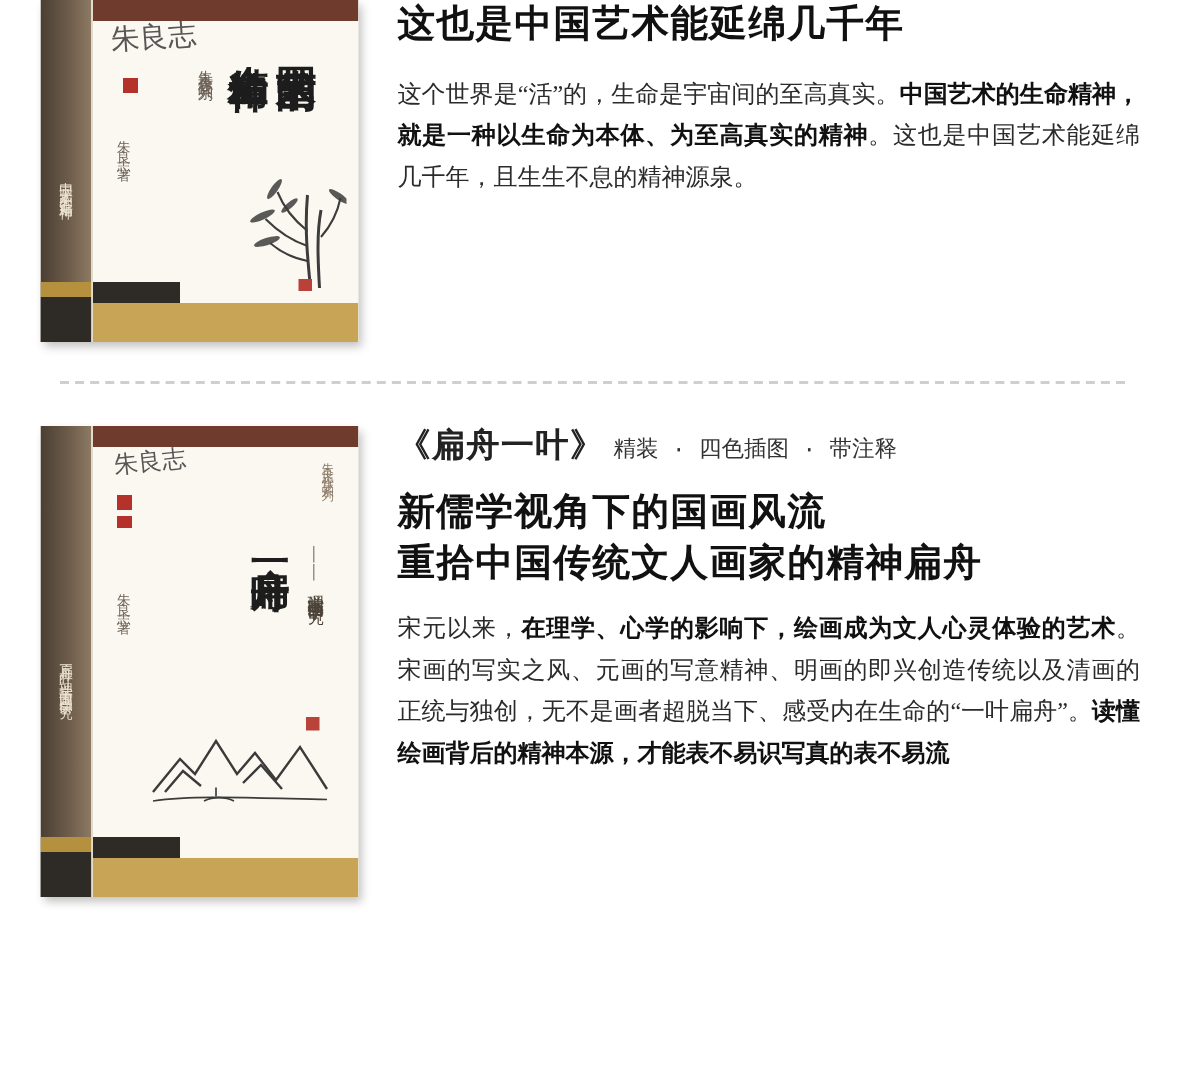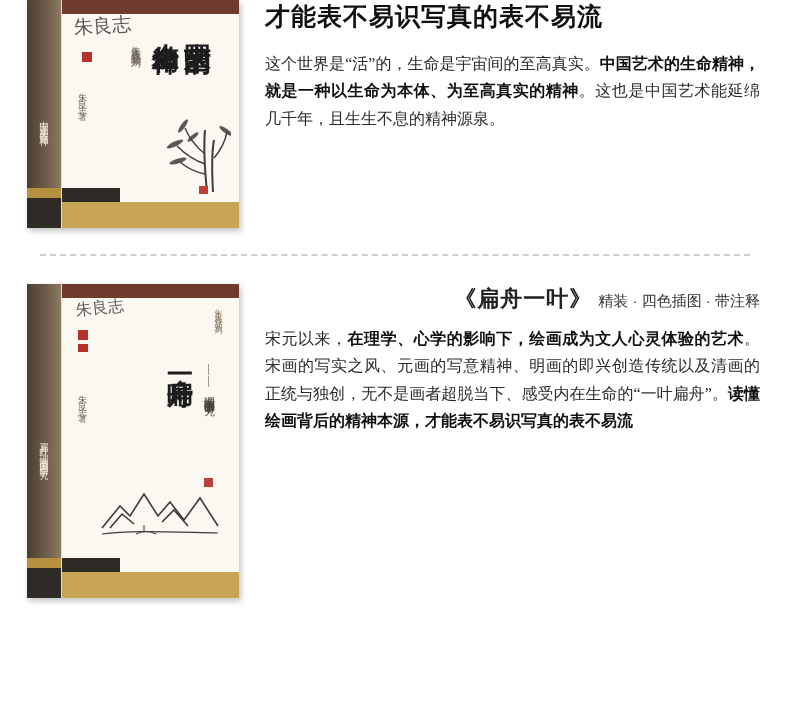--- a/index.html
+++ b/index.html
@@ -221,25 +221,24 @@
     font-size: 25px;
     color: #111;
     letter-spacing: 1px;
     line-height: 1.35;
     margin: 0 0 16px 0;
   }
   .headline.two-line { margin-bottom: 14px; }
   .headline-line { display: block; }
 
   .meta-line {
-    font-family: Liberation Sans, sans-serif;
+    font-family: Liberation Mono, monospace;
     margin: 0 0 10px 0;
     line-height: 1.4;
     color: #222;
-    text-align: right;
   }
   .meta-title {
     font-size: 22px;
     font-weight: 700;
     letter-spacing: 1px;
   }
   .meta-tags {
     font-size: 15px;
     color: #333;
     margin-left: 6px;
@@ -320,21 +319,21 @@
               <ellipse cx="31" cy="59" rx="9" ry="2.4" transform="rotate(-18 31 59)"></ellipse>
               <ellipse cx="46" cy="35" rx="7" ry="2" transform="rotate(-40 46 35)"></ellipse>
             </g>
             <rect x="52" y="84" width="9" height="9" fill="#b4322a"></rect>
           </svg>
         </div>
       </div>
     </div>
 
     <div class="text-col">
-      <h2 class="headline">才能表不易识写真的表不易流</h2>
+      <h2 class="headline">这也是中国艺术能延绵几千年</h2>
       <p class="para">
         <span>这个世界是“活”的，生命是宇宙间的至高真实。</span><b>中国艺术的生命精神，就是一种以生命为本体、为至高真实的精神</b><span>。这也是中国艺术能延绵几千年，且生生不息的精神源泉。</span>
       </p>
     </div>
   </div>
 
   <div class="divider"></div>
 
   <div class="section sec2">
 
@@ -376,19 +375,23 @@
             <rect x="104" y="2" width="9" height="9" fill="#b4322a"></rect>
           </svg>
         </div>
       </div>
     </div>
 
     <div class="text-col">
       <p class="meta-line">
         <span class="meta-title">《扁舟一叶》</span><span class="meta-tags">精装 · 四色插图 · 带注释</span>
       </p>
+      <h2 class="headline two-line">
+        <span class="headline-line">新儒学视角下的国画风流</span>
+        <span class="headline-line">重拾中国传统文人画家的精神扁舟</span>
+      </h2>
       <p class="para">
         <span>宋元以来，</span><b>在理学、心学的影响下，绘画成为文人心灵体验的艺术</b><span>。宋画的写实之风、元画的写意精神、明画的即兴创造传统以及清画的正统与独创，无不是画者超脱当下、感受内在生命的“一叶扁舟”。</span><b>读懂绘画背后的精神本源，才能表不易识写真的表不易流</b>
       </p>
     </div>
   </div>
 
 </div>
 
 </body></html>

